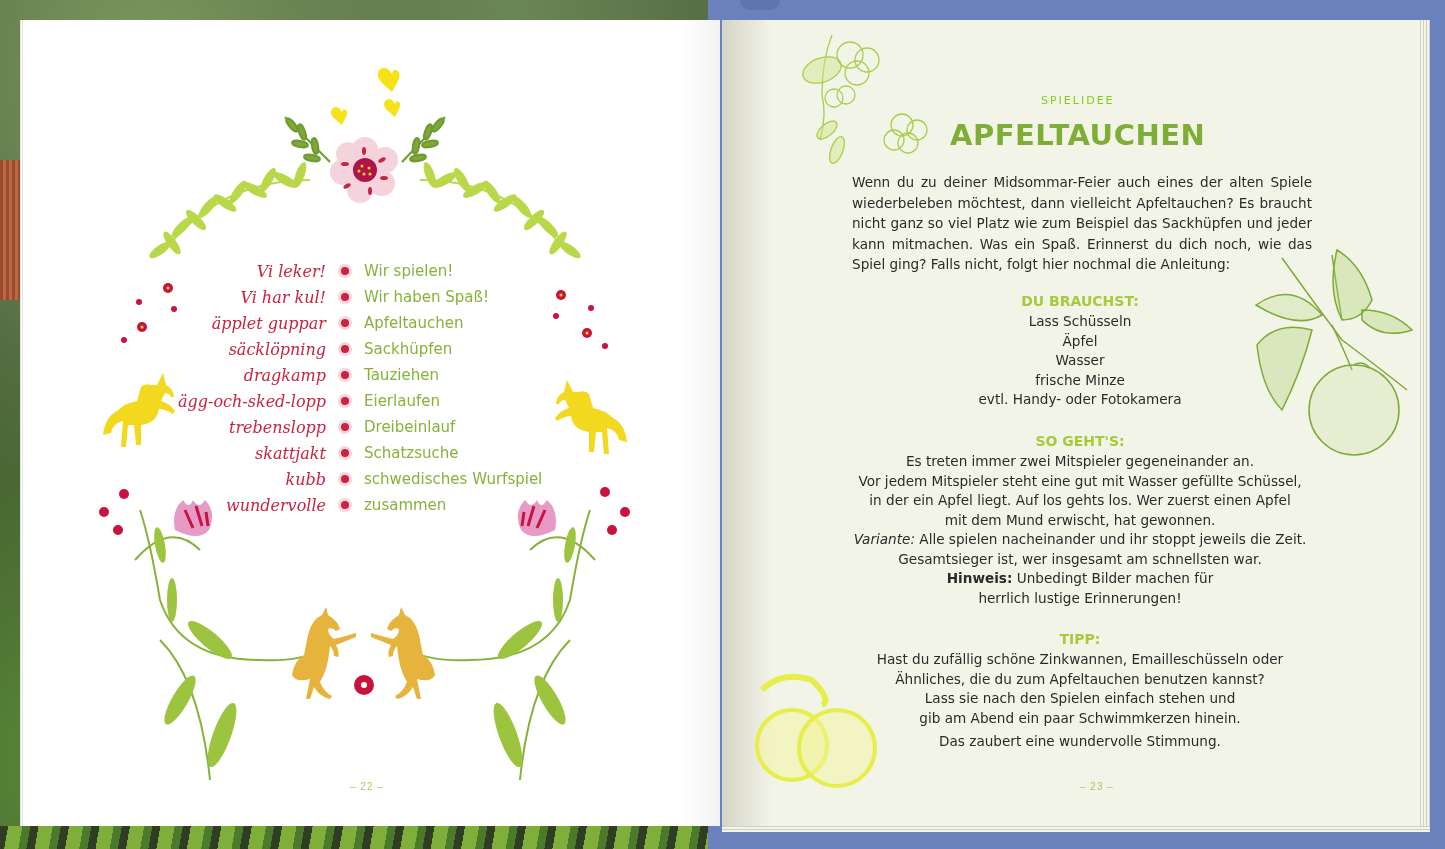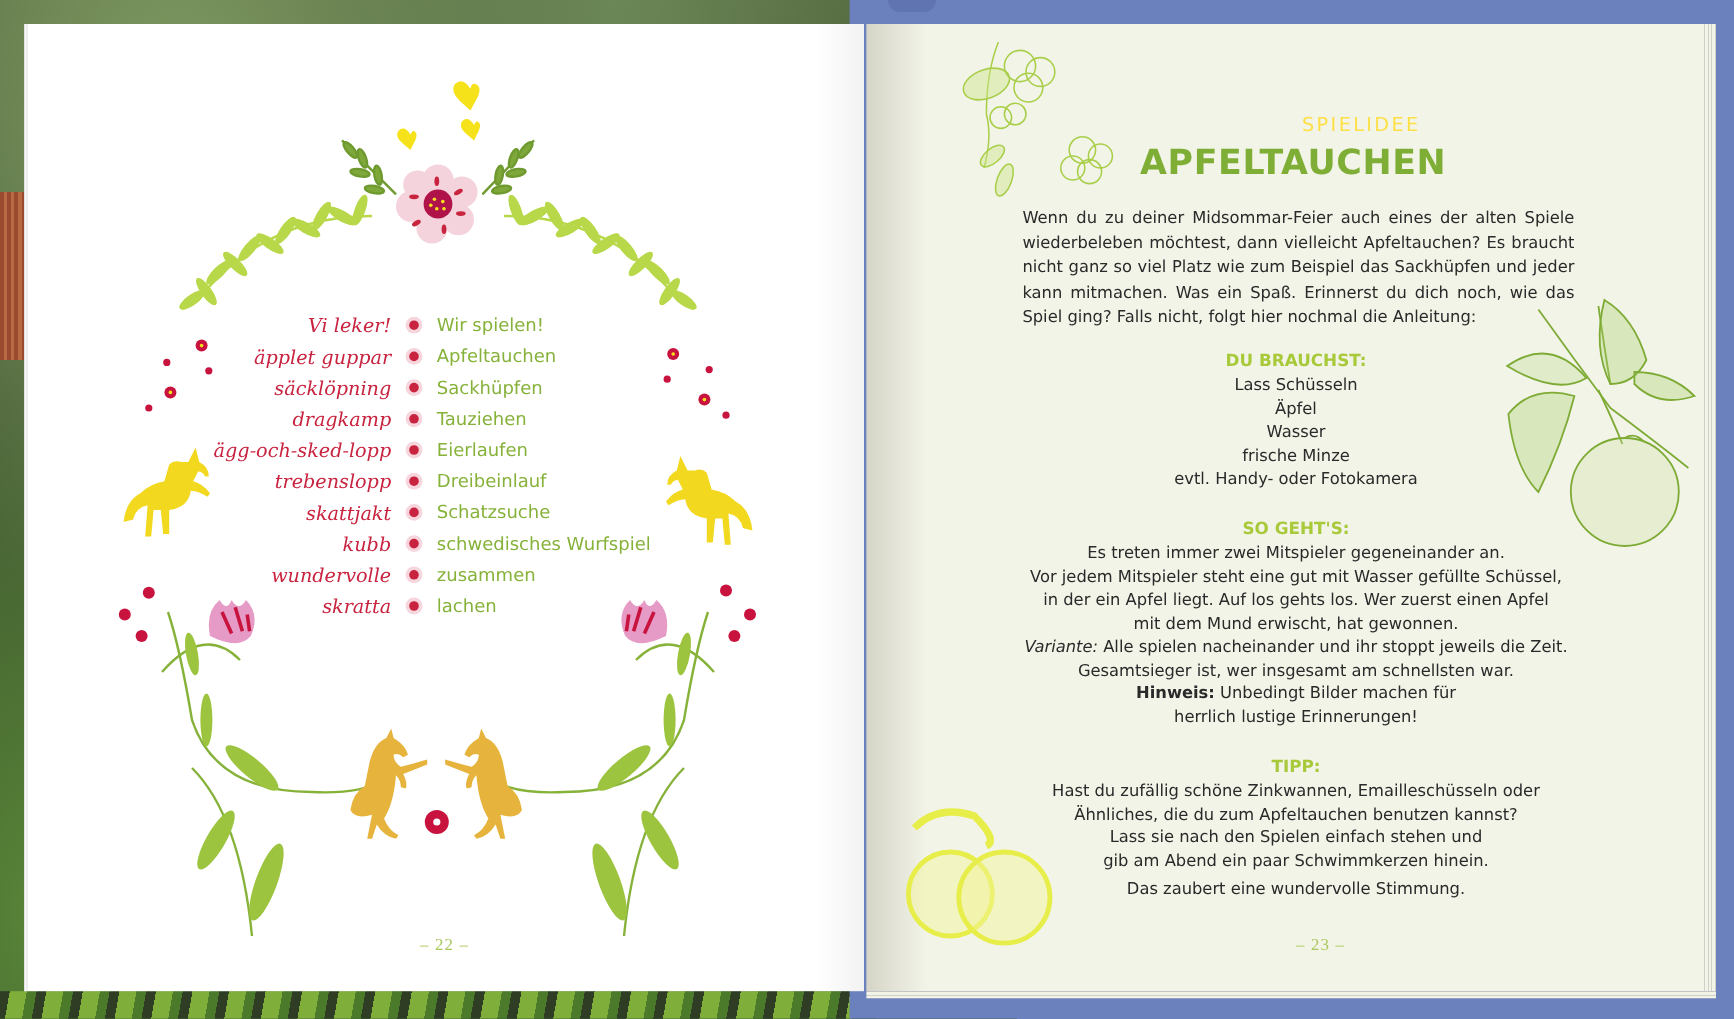--- a/index.html
+++ b/index.html
@@ -80,29 +80,29 @@
   }
   .vocab-dot span {
     display: block; width: 8px; height: 8px; border-radius: 50%;
     background: #c8233f; box-shadow: 0 0 0 3px #f6d5dc;
   }
   .vocab-de {
     font-family: "DejaVu Sans", sans-serif; font-size: 15px; color: #86b23a;
   }
 
   .page-num {
-    position: absolute; font-family: Liberation Serif, serif;
-    font-size: 14px; color: #a9c85a; letter-spacing: 1px;
+    position: absolute; font-family: Liberation Sans, sans-serif;
+    font-size: 10px; color: #a9c85a; letter-spacing: 1px;
   }
 
   
   .eyebrow {
-    position: absolute; left: 1085px; top: 94px;
-    font-family: "DejaVu Sans", sans-serif; font-size: 16px;
-    letter-spacing: 2px; color: #fde047;
+    position: absolute; left: 1041px; top: 94px;
+    font-family: "DejaVu Sans", sans-serif; font-size: 11px;
+    letter-spacing: 2px; color: #84cc16;
   }
   .title {
     position: absolute; left: 950px; top: 118px; width: 250px;
     font-family: "DejaVu Sans", sans-serif; font-weight: bold;
     font-size: 29px; color: #7fae36; letter-spacing: 0.5px;
   }
   .intro {
     position: absolute; left: 852px; top: 172px; width: 460px;
     font-family: "DejaVu Sans", sans-serif; font-size: 13.6px; line-height: 20.5px;
     color: #2a2a2a; text-align: justify;
@@ -284,20 +284,27 @@
 
 <div class="vocab">
   <div class="vocab-row">
     <div class="vocab-sv">Vi leker!</div>
     <div class="vocab-dot">
         <span></span>
       </div>
     <div class="vocab-de">Wir spielen!</div>
   </div>
   <div class="vocab-row">
+    <div class="vocab-sv">Vi har kul!</div>
+    <div class="vocab-dot">
+        <span></span>
+      </div>
+    <div class="vocab-de">Wir haben Spaß!</div>
+  </div>
+  <div class="vocab-row">
     <div class="vocab-sv">äpplet guppar</div>
     <div class="vocab-dot">
         <span></span>
       </div>
     <div class="vocab-de">Apfeltauchen</div>
   </div>
   <div class="vocab-row">
     <div class="vocab-sv">säcklöpning</div>
     <div class="vocab-dot">
         <span></span>
@@ -338,27 +345,20 @@
         <span></span>
       </div>
     <div class="vocab-de">schwedisches Wurfspiel</div>
   </div>
   <div class="vocab-row">
     <div class="vocab-sv">wundervolle</div>
     <div class="vocab-dot">
         <span></span>
       </div>
     <div class="vocab-de">zusammen</div>
-  </div>
-  <div class="vocab-row">
-    <div class="vocab-sv">skratta</div>
-    <div class="vocab-dot">
-        <span></span>
-      </div>
-    <div class="vocab-de">lachen</div>
   </div>
 </div>
 
 <div class="page-num" style="left:350px;top:781px;">– 22 –</div>
 
 <div class="page-right">
   <div class="gutter-shade"></div>
   <div class="edge"></div>
   <div class="edge-bottom"></div>
 </div>

